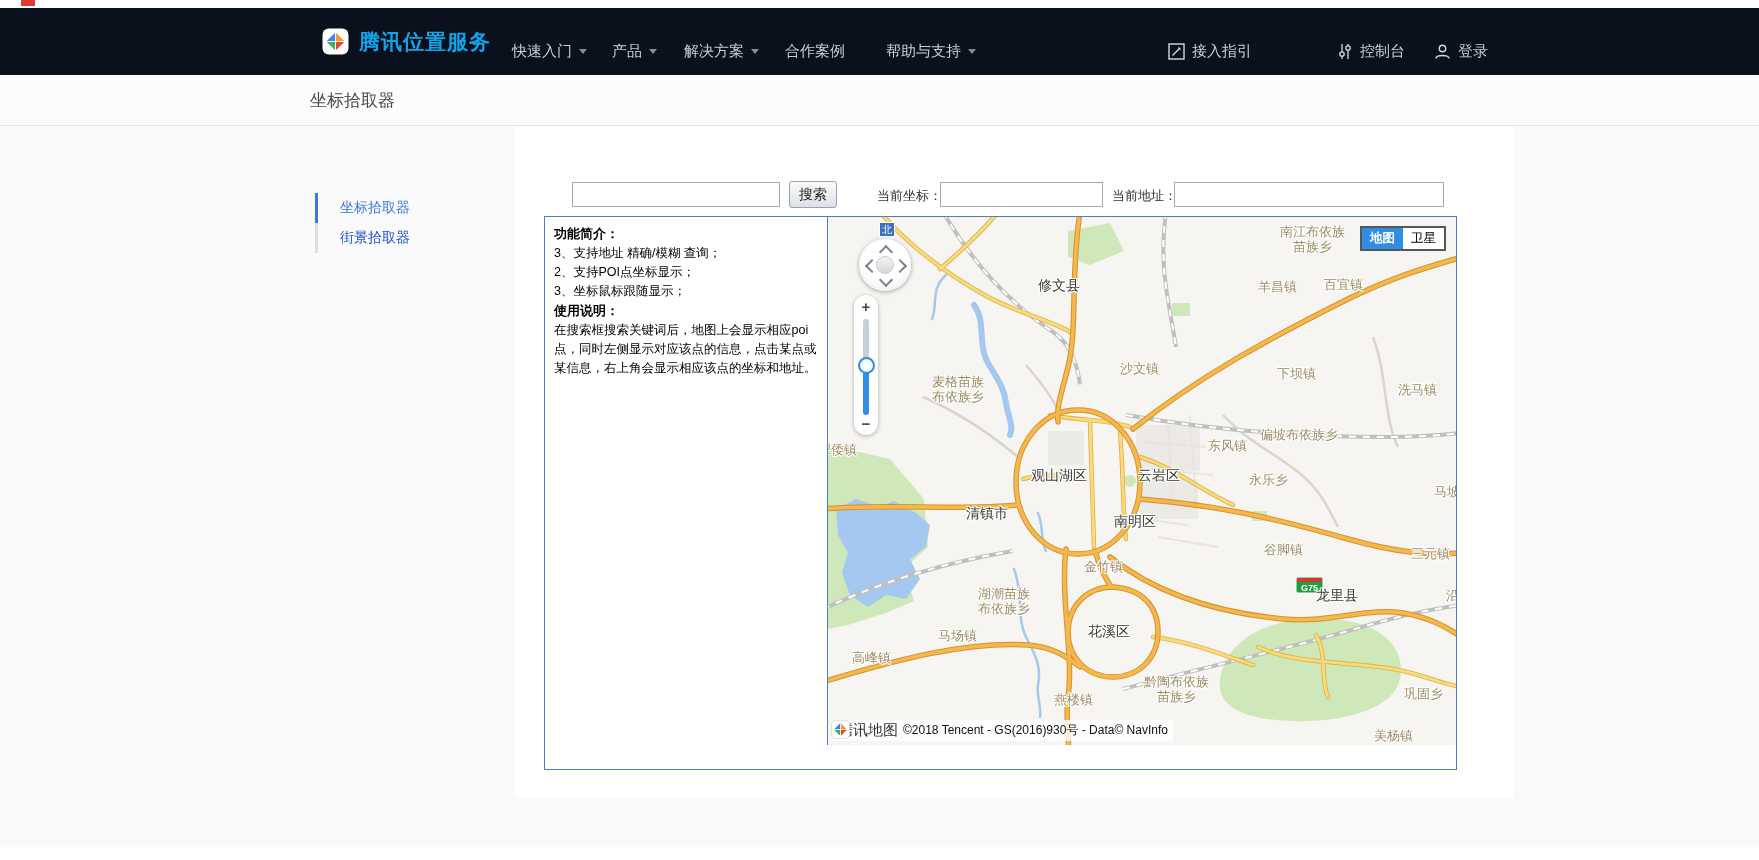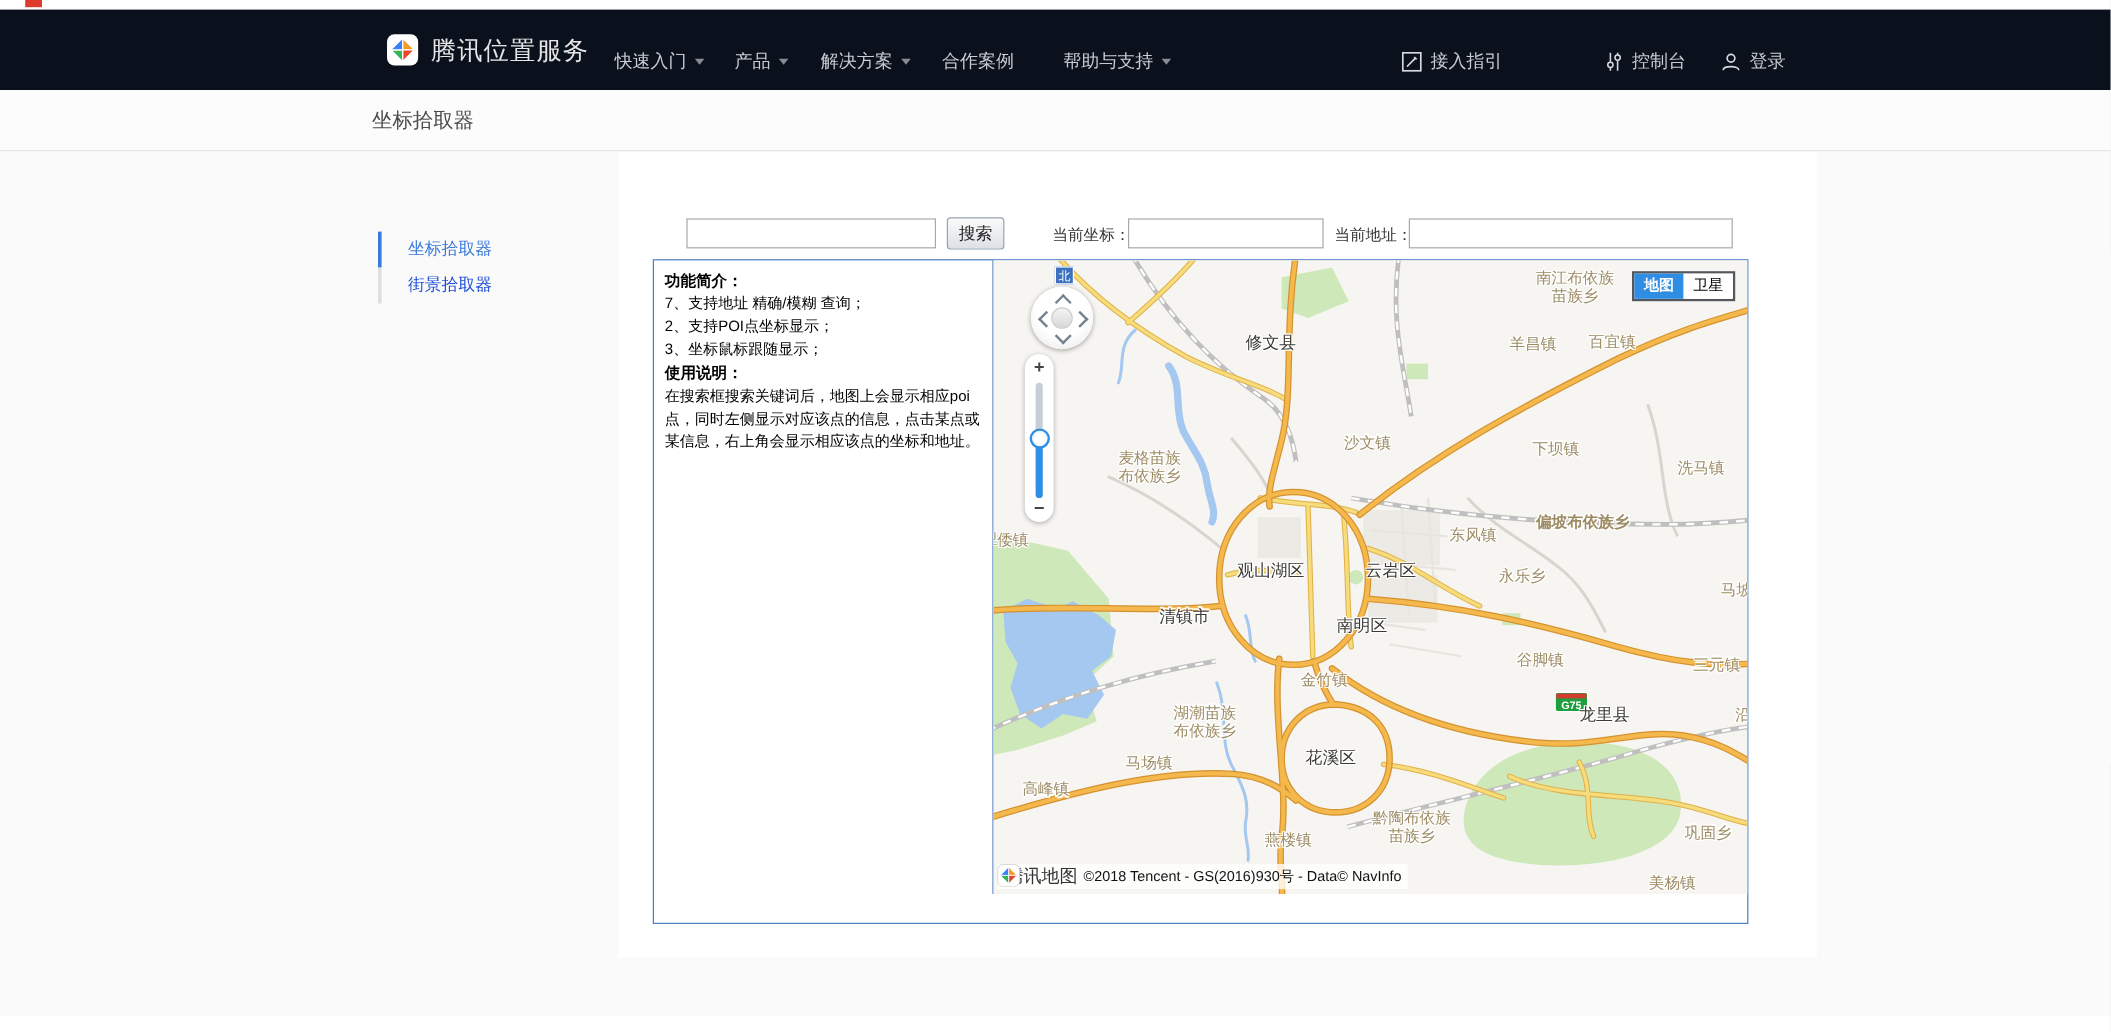--- a/index.html
+++ b/index.html
@@ -5,21 +5,21 @@
   html,body{margin:0;padding:0;background:#e9e9e9;}
   #stage{position:relative;width:1759px;height:860px;background:#fafafa;overflow:hidden;
          font-family:"Liberation Sans",sans-serif;}
   .abs{position:absolute;}
   
   .topstrip{left:0;top:0;width:1759px;height:8px;background:#ffffff;}
   .topmark{left:21px;top:0;width:14px;height:6px;background:#e03a2e;}
   
   .navbar{left:0;top:8px;width:1759px;height:67px;background:#0b101d;}
   .logo{left:322px;top:0;height:67px;display:flex;align-items:center;gap:10px;}
-  .logo-text{color:#e5e5e5;font-size:21px;font-weight:normal;letter-spacing:1px;}
+  .logo-text{color:#0ea5e9;font-size:21px;font-weight:bold;letter-spacing:1px;}
   .navitem{position:absolute;top:0;height:86px;display:flex;align-items:center;gap:7px;
            color:#c9ccd1;font-size:15px;cursor:pointer;}
   .caret{width:0;height:0;border:4px solid transparent;border-top:5px solid #878c94;margin-top:5px;}
   .nav-ico{display:flex;align-items:center;}
   
   .subheader{left:0;top:75px;width:1759px;height:51px;background:#fcfcfc;border-bottom:1px solid #e5e5e5;box-sizing:border-box;}
   .page-title{position:absolute;left:310px;top:0;height:51px;display:flex;align-items:center;
               font-size:17px;color:#4a4a4a;}
   
   .panel{left:515px;top:127px;width:999px;height:671px;background:#ffffff;}
@@ -178,21 +178,21 @@
   <span class="fldlbl" style="left:877px;">当前坐标：</span>
   <input class="inp" style="left: 940px; top: 182px; width: 163px;" value="">
   <span class="fldlbl" style="left:1112px;">当前地址：</span>
   <input class="inp" style="left: 1174px; top: 182px; width: 270px;" value="">
 
   <div class="abs picker">
     <div class="picker-body">
 
       <div class="info-panel">
         <div class="info-title">功能简介：</div>
-        <div>7、支持地址 精确/模糊 查询；</div>
+        <div>3、支持地址 精确/模糊 查询；</div>
         <div>2、支持POI点坐标显示；</div>
         <div>3、坐标鼠标跟随显示；</div>
         <div class="info-title">使用说明：</div>
         <div>在搜索框搜索关键词后，地图上会显示相应poi点，同时左侧显示对应该点的信息，点击某点或某信息，右上角会显示相应该点的坐标和地址。</div>
       </div>
 
       <div class="map-area">
         <svg width="629" height="528" viewBox="0 0 629 528">
           <defs>
             <path id="r1" d="M252,-5 C242,60 250,110 240,150 C234,175 228,190 230,205"></path>
@@ -342,21 +342,21 @@
 苗族乡</span>
             <span class="maplbl county" style="left: 210px; top: 60px;">修文县</span>
             <span class="maplbl town" style="left: 430px; top: 63px;">羊昌镇</span>
             <span class="maplbl town" style="left: 496px; top: 61px;">百宜镇</span>
             <span class="maplbl town" style="left: 292px; top: 145px;">沙文镇</span>
             <span class="maplbl town" style="left: 449px; top: 150px;">下坝镇</span>
             <span class="maplbl town" style="left: 570px; top: 166px;">洗马镇</span>
             <span class="maplbl town" style="left: 104px; top: 158px;">麦格苗族
 布依族乡</span>
             <span class="maplbl town" style="left: -10px; top: 226px;">犁倭镇</span>
-            <span class="maplbl town" style="left: 452px; top: 211px; font-weight: bold;">偏坡布依族乡</span>
+            <span class="maplbl town" style="left: 432px; top: 211px;">偏坡布依族乡</span>
             <span class="maplbl town" style="left: 380px; top: 222px;">东风镇</span>
             <span class="maplbl town" style="left: 421px; top: 256px;">永乐乡</span>
             <span class="maplbl town" style="left: 606px; top: 268px;">马坡</span>
             <span class="maplbl district" style="left: 203px; top: 250px;">观山湖区</span>
             <span class="maplbl district" style="left: 310px; top: 250px;">云岩区</span>
             <span class="maplbl county" style="left: 138px; top: 288px;">清镇市</span>
             <span class="maplbl district" style="left: 286px; top: 296px;">南明区</span>
             <span class="maplbl town" style="left: 256px; top: 343px;">金竹镇</span>
             <span class="maplbl town" style="left: 436px; top: 326px;">谷脚镇</span>
             <span class="maplbl town" style="left: 583px; top: 330px;">三元镇</span>

